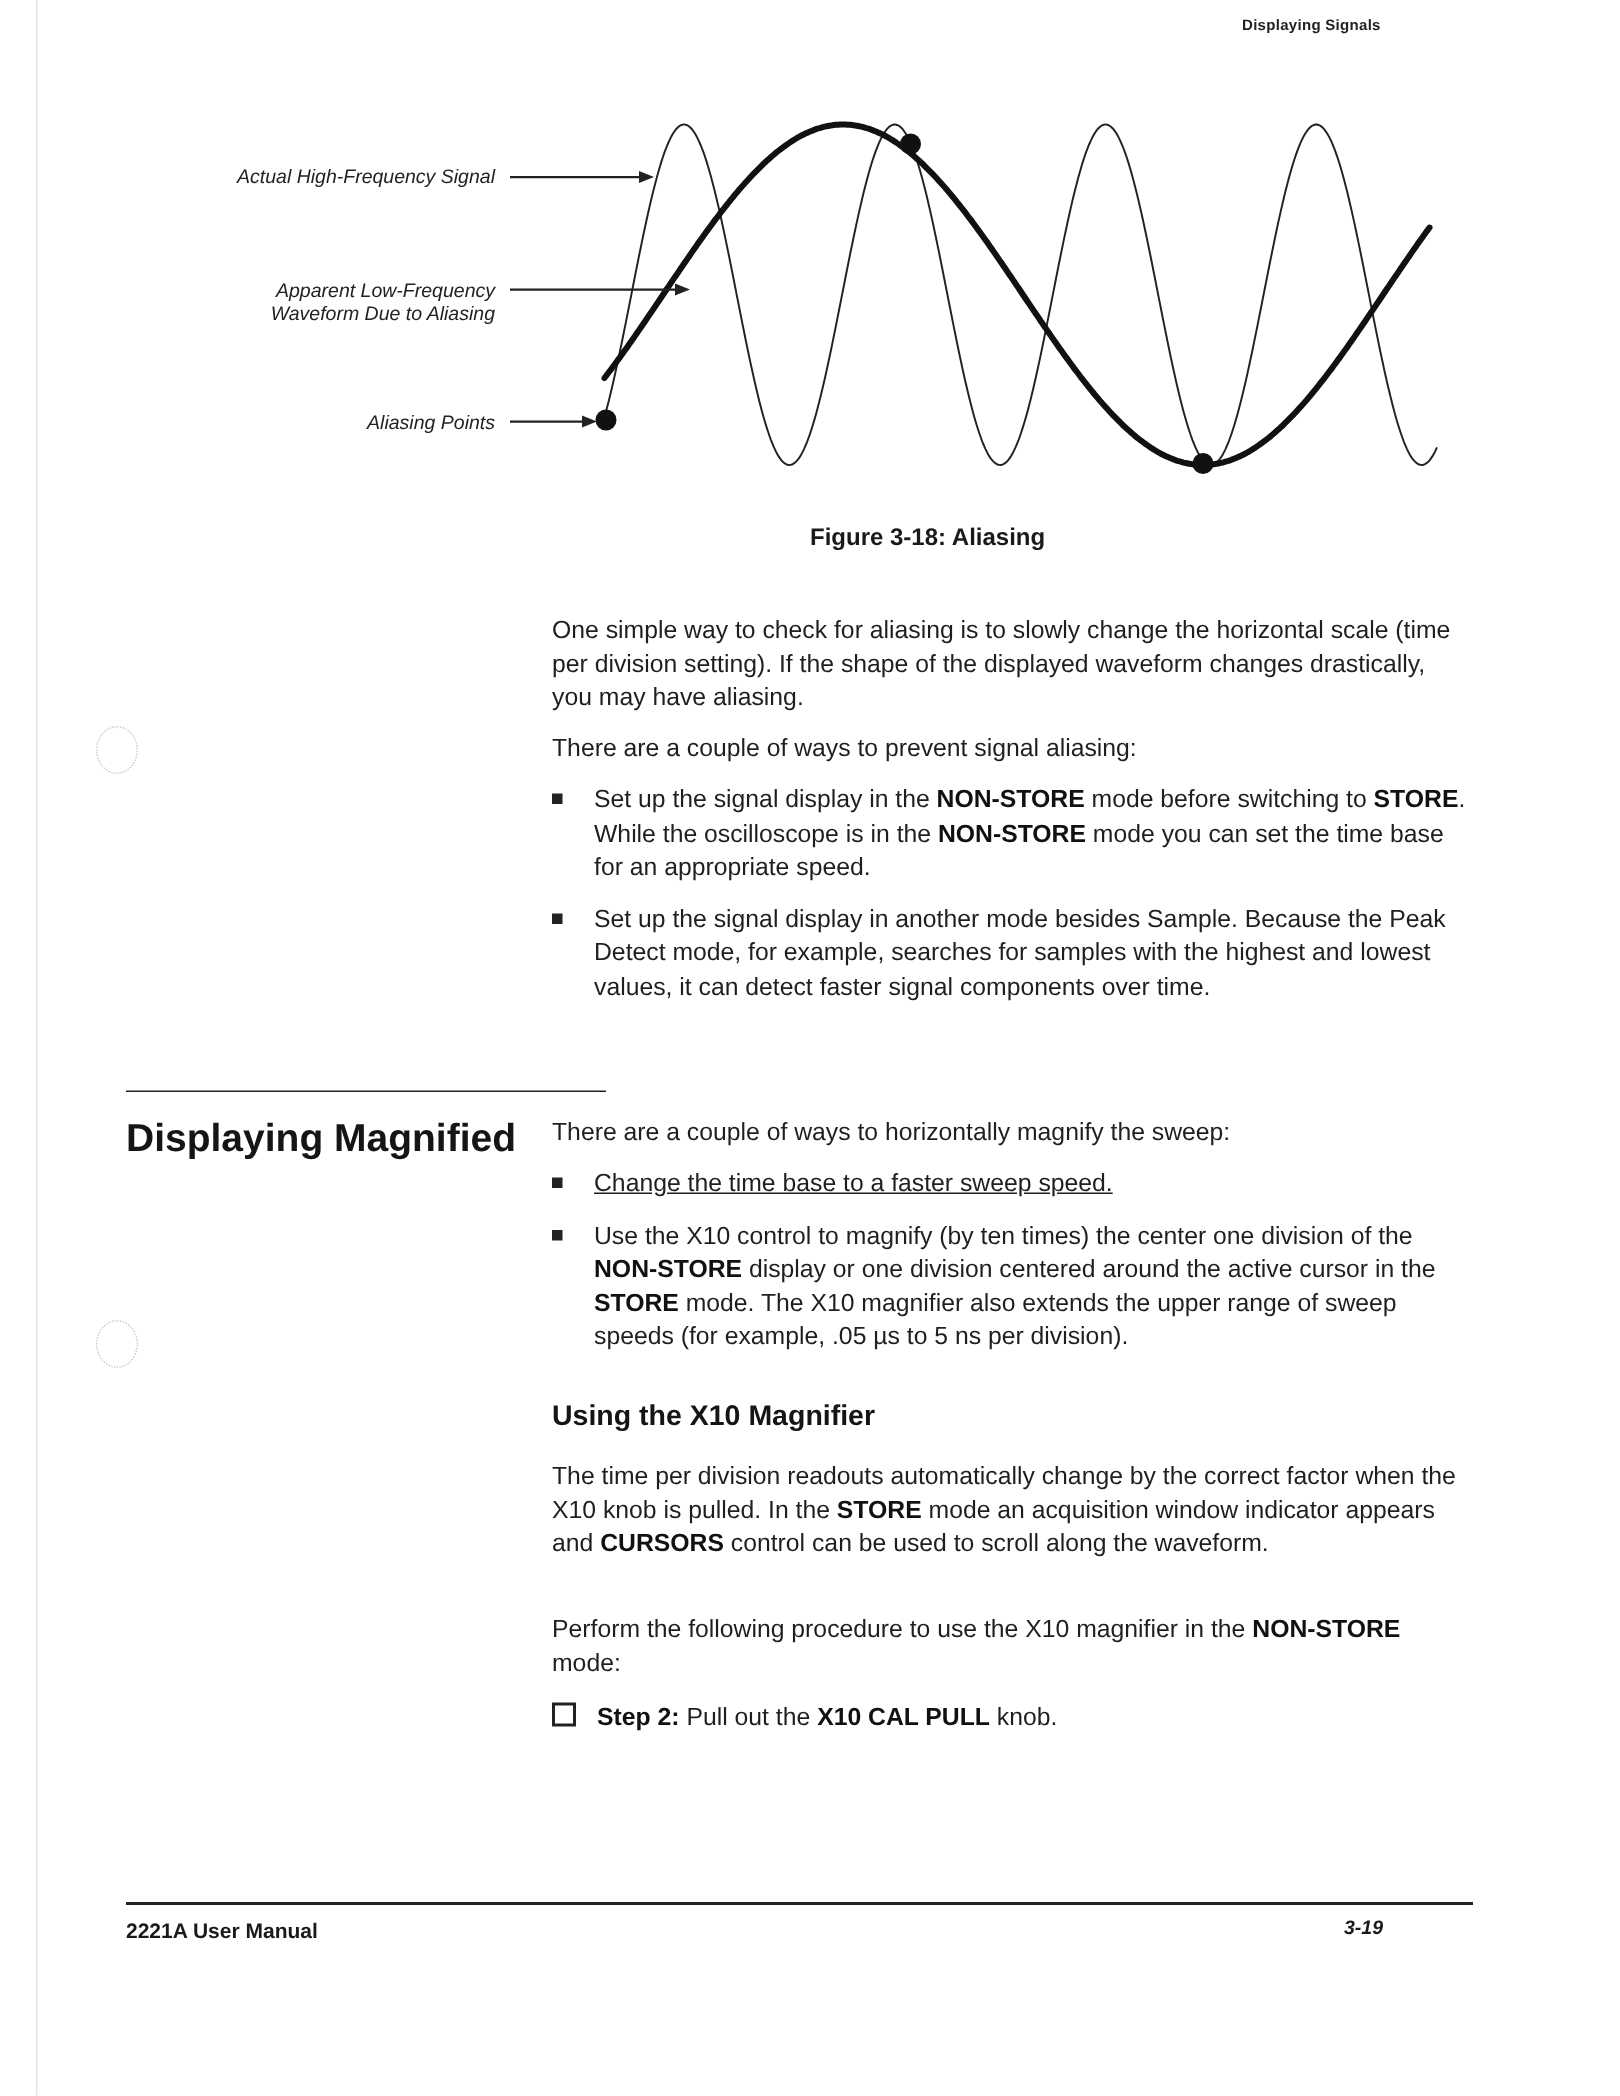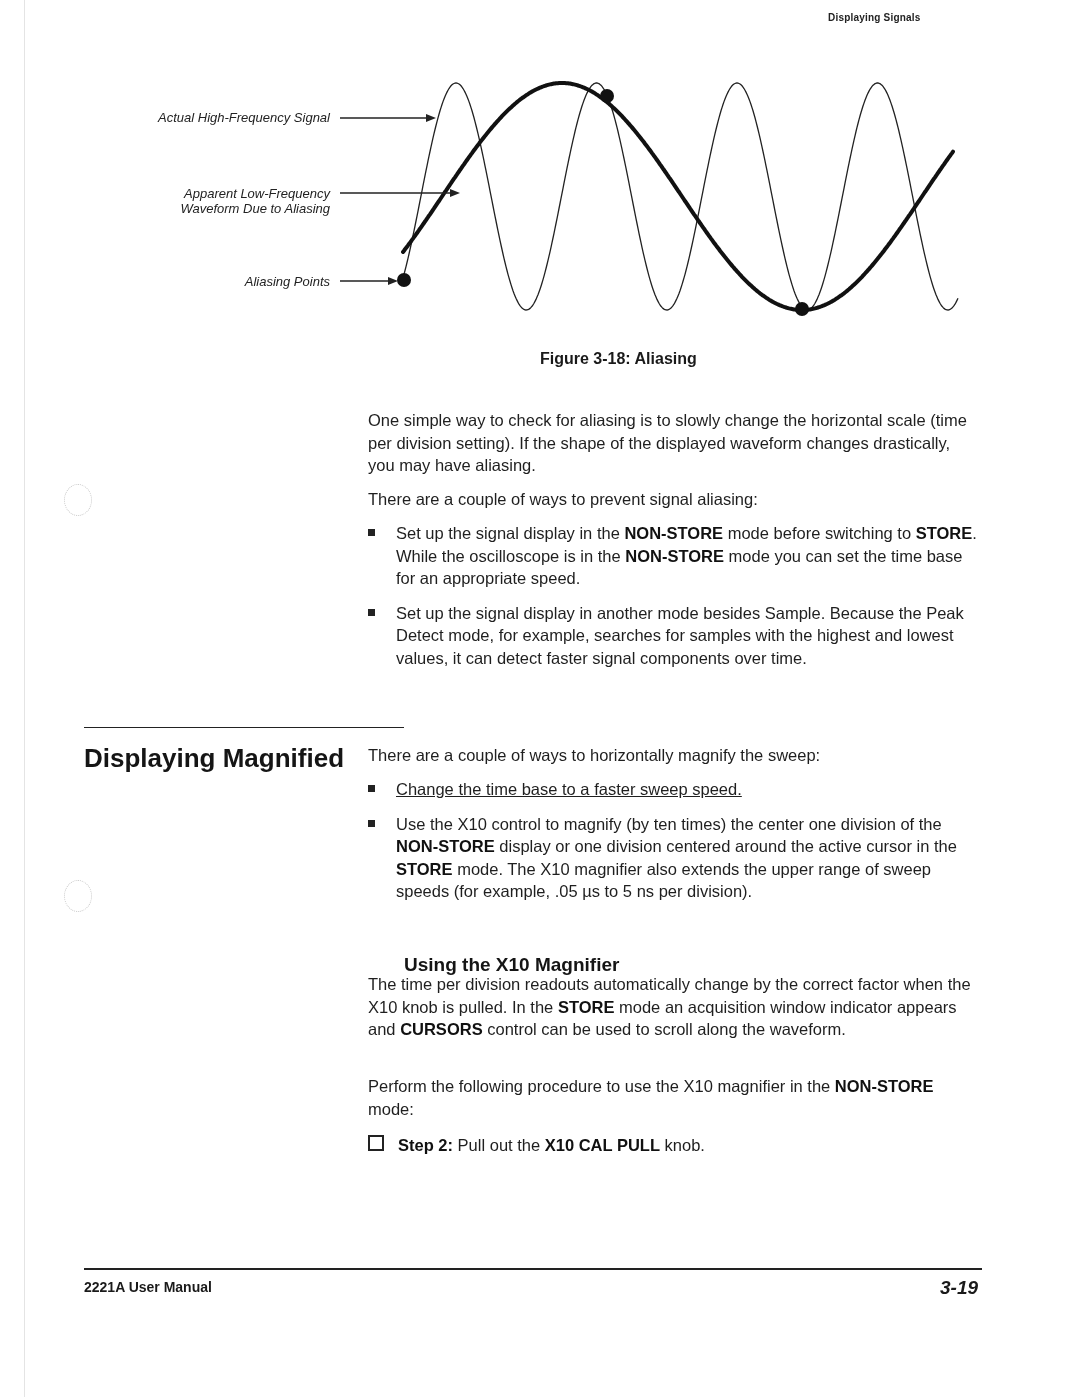--- a/index.html
+++ b/index.html
@@ -14,26 +14,26 @@
   .fig-label-2 { right: 750px; top: 186px; }
   .fig-label-3 { right: 750px; top: 274px; }
   .caption { left: 540px; top: 350px; font-size: 16px; font-weight: bold; }
   .body-col { left: 368px; width: 610px; font-size: 16.5px; line-height: 22.5px; color: #1f1f1f; }
   .body-col p { margin: 0; }
   .bullet { position: relative; padding-left: 28px; }
   .bullet::before { content: ""; position: absolute; left: 0; top: 7px; width: 7px; height: 7px; background: #222; }
   b, .bold { font-weight: bold; color: #111; }
   .section-rule { left: 84px; top: 727px; width: 320px; height: 1px; background: #222; }
   .section-title { left: 84px; top: 743px; font-size: 26px; font-weight: bold; line-height: 30px; color: #151515; }
-  .sub-title { left: 368px; top: 954px; font-size: 19px; font-weight: bold; color: #151515; margin-left: 36px; }
+  .sub-title { left: 368px; top: 934px; font-size: 19px; font-weight: bold; color: #151515; }
   .step { position: relative; padding-left: 30px; }
   .checkbox { position: absolute; left: 0; top: 1px; width: 16px; height: 16px; border: 2px solid #222; box-sizing: border-box; }
   .footer-rule { left: 84px; top: 1268px; width: 898px; height: 2px; background: #222; }
   .footer-left { left: 84px; top: 1279px; font-size: 14px; font-weight: bold; }
-  .footer-right { left: 940px; top: 1277px; font-size: 19px; font-weight: bold; font-style: italic; }
+  .footer-right { left: 896px; top: 1277px; font-size: 13px; font-weight: bold; font-style: italic; }
   svg.figure { position: absolute; left: 0; top: 0; }
 </style>
 </head>
 <body>
 
 <div class="abs scan-left"></div>
 <div class="abs punch" style="left:64px;top:484px;"></div>
 <div class="abs punch" style="left:64px;top:880px;"></div>
 
 <div class="abs running-head">Displaying Signals</div>

